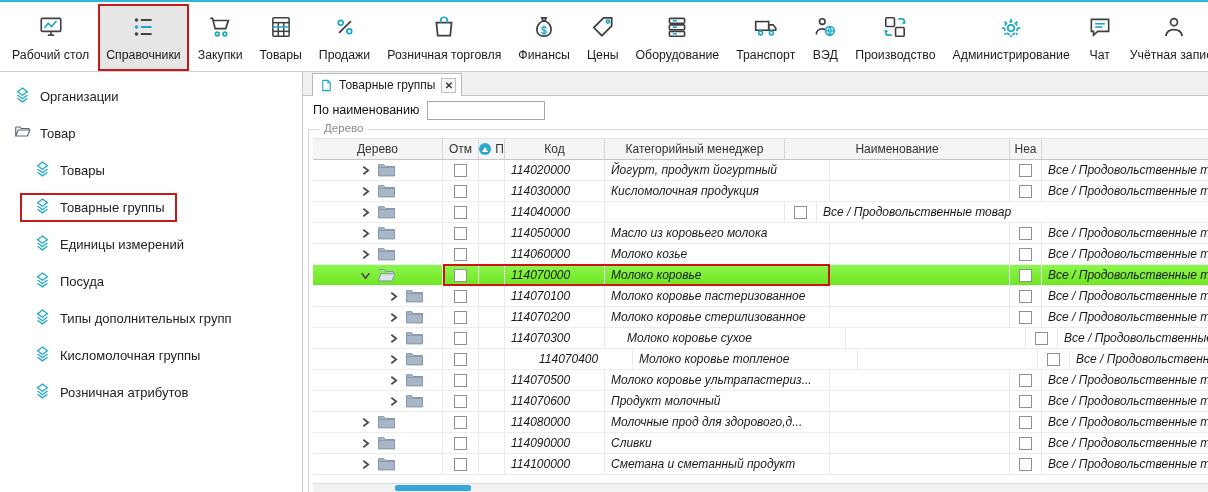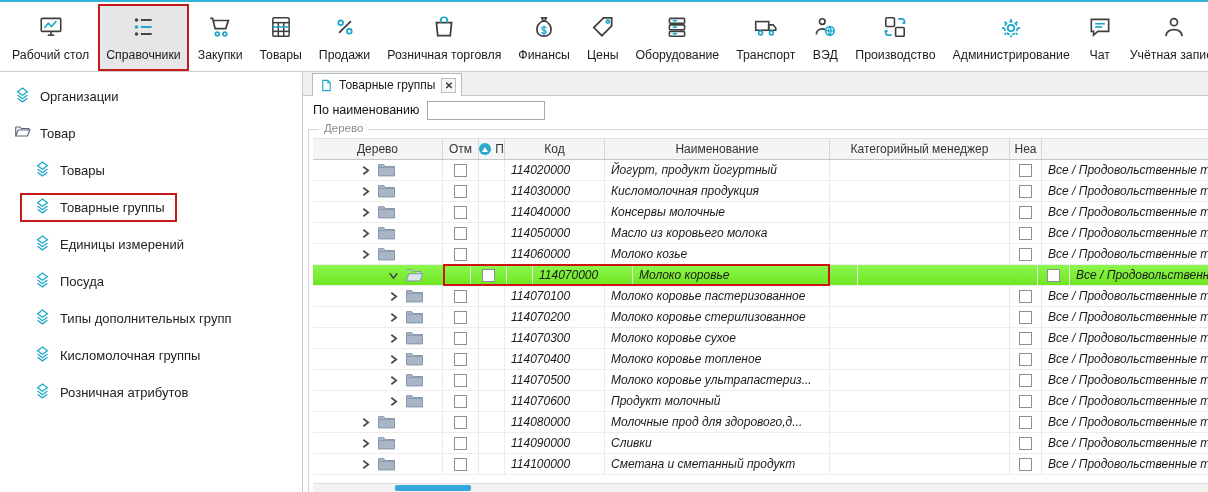--- a/index.html
+++ b/index.html
@@ -62,21 +62,21 @@
                      border-right:3px solid transparent; border-bottom:5px solid #fff; }
 
   .tbody { flex:1; overflow:hidden; position:relative; }
   .tr { display:flex; height:21px; border-bottom:1px solid #ededed; position:relative; cursor:default; }
   .td { flex:none; border-right:1px solid #eaeaea; overflow:hidden; white-space:nowrap; font-size:12px;
         color:#1a1a1a; display:flex; align-items:center; }
   .td.c-code, .td.c-name, .td.c-path { padding-left:6px;font-style:italic; }
   .td.c-check, .td.c-check2 { justify-content:center; }
   .td.c-tree { padding-left:46px; gap:5px; }
   .tr.lvl1 .td.c-tree { padding-left:74px; }
-  .tr.selected { background:linear-gradient(180deg,#8cf64e,#70e621);padding-left:28px; }
+  .tr.selected { background:linear-gradient(180deg,#8cf64e,#70e621); }
   .sel-outline { position:absolute; top:-1px; height:22px; border:2px solid #cf1212; pointer-events:none; z-index:3; }
 
   .arrow { width:13px; height:13px; flex:none; cursor:pointer; }
   .arrow svg { width:13px; height:13px; display:block; }
   .treefolder { width:19px; height:16px; flex:none; }
   .treefolder svg { width:19px; height:16px; display:block; }
   .cb { width:13px; height:13px; border:1px solid #8f8f8f; background:#fff; display:inline-block; cursor:pointer; }
 
   .hscroll { height:9px; flex:none; background:#f2f2f2; border-top:1px solid #dddddd; position:relative; }
   .hthumb { position:absolute; left:82px; width:76px; top:1px; bottom:1px; background:#35a7dd; border-radius:2px; cursor:pointer; }
@@ -321,25 +321,25 @@
               <div class="th" style="width: 36px;">
                 <span>Отм</span>
               </div>
               <div class="th" style="width: 26px;">
                 <span class="sortmark"></span>
                 <span>П</span>
               </div>
               <div class="th" style="width: 100px;">
                 <span>Код</span>
               </div>
+              <div class="th" style="width: 180px;">
+                <span>Категорийный менеджер</span>
+              </div>
               <div class="th" style="width: 225px;">
                 <span>Наименование</span>
-              </div>
-              <div class="th" style="width: 180px;">
-                <span>Категорийный менеджер</span>
               </div>
               <div class="th" style="width: 32px;">
                 <span>Неа</span>
               </div>
               <div class="th" style="width: 171px; flex: 1 0 auto; border-right: none;">
                 <span></span>
               </div>
             </div>
           <div class="tbody" id="tbody">
               <div class="tr">
@@ -406,21 +406,20 @@
                       <path d="M1.5 2.8h5.6l1.7 2h9.7v10H1.5z" fill="#a8b6c6" stroke="#8193a7" stroke-width="1"></path>
                       <path d="M1.5 5.8h17" stroke="#8193a7" stroke-width="0.8"></path>
                     </svg>
                   </span>
                 </div>
                 <div class="td c-check" style="width: 36px;">
                   <span class="cb"></span>
                 </div>
                 <div class="td c-p" style="width: 26px;"></div>
                 <div class="td c-code" style="width: 100px;">114040000</div>
-                <div class="td c-name" style="width: 225px;">Консервы молочные</div>
                 <div class="td c-manager" style="width: 180px;"></div>
                 <div class="td c-check2" style="width: 32px;">
                   <span class="cb"></span>
                 </div>
                 <div class="td c-path" style="width: 171px; flex: 1 0 auto; border-right: none;">Все / Продовольственные товар</div>
               </div>
               <div class="tr">
                 <div class="td c-tree" style="width: 130px;">
                   <span class="arrow">
                     <svg viewBox="0 0 12 12" fill="none" stroke="#4a4a4a" stroke-width="1.6">
@@ -563,21 +562,21 @@
                       <path d="M1.5 2.8h5.6l1.7 2h9.7v10H1.5z" fill="#a8b6c6" stroke="#8193a7" stroke-width="1"></path>
                       <path d="M1.5 5.8h17" stroke="#8193a7" stroke-width="0.8"></path>
                     </svg>
                   </span>
                 </div>
                 <div class="td c-check" style="width: 36px;">
                   <span class="cb"></span>
                 </div>
                 <div class="td c-p" style="width: 26px;"></div>
                 <div class="td c-code" style="width: 100px;">114070300</div>
-                <div class="td c-name" style="width: 225px;">Молоко коровье сухое</div>
+                <div class="td c-name" style="width: 225px; margin-left: 16px;">Молоко коровье сухое</div>
                 <div class="td c-manager" style="width: 180px;"></div>
                 <div class="td c-check2" style="width: 32px;">
                   <span class="cb"></span>
                 </div>
                 <div class="td c-path" style="width: 171px; flex: 1 0 auto; border-right: none;">Все / Продовольственные товар</div>
               </div>
               <div class="tr lvl1">
                 <div class="td c-tree" style="width: 130px;">
                   <span class="arrow">
                     <svg viewBox="0 0 12 12" fill="none" stroke="#4a4a4a" stroke-width="1.6">
@@ -588,21 +587,21 @@
                     <svg viewBox="0 0 20 17" fill="none">
                       <path d="M1.5 2.8h5.6l1.7 2h9.7v10H1.5z" fill="#a8b6c6" stroke="#8193a7" stroke-width="1"></path>
                       <path d="M1.5 5.8h17" stroke="#8193a7" stroke-width="0.8"></path>
                     </svg>
                   </span>
                 </div>
                 <div class="td c-check" style="width: 36px;">
                   <span class="cb"></span>
                 </div>
                 <div class="td c-p" style="width: 26px;"></div>
-                <div class="td c-code" style="width: 100px;">114070400</div>
+                <div class="td c-code" style="width: 100px; margin-left: 28px;">114070400</div>
                 <div class="td c-name" style="width: 225px;">Молоко коровье топленое</div>
                 <div class="td c-manager" style="width: 180px;"></div>
                 <div class="td c-check2" style="width: 32px;">
                   <span class="cb"></span>
                 </div>
                 <div class="td c-path" style="width: 171px; flex: 1 0 auto; border-right: none;">Все / Продовольственные товар</div>
               </div>
               <div class="tr lvl1">
                 <div class="td c-tree" style="width: 130px;">
                   <span class="arrow">

